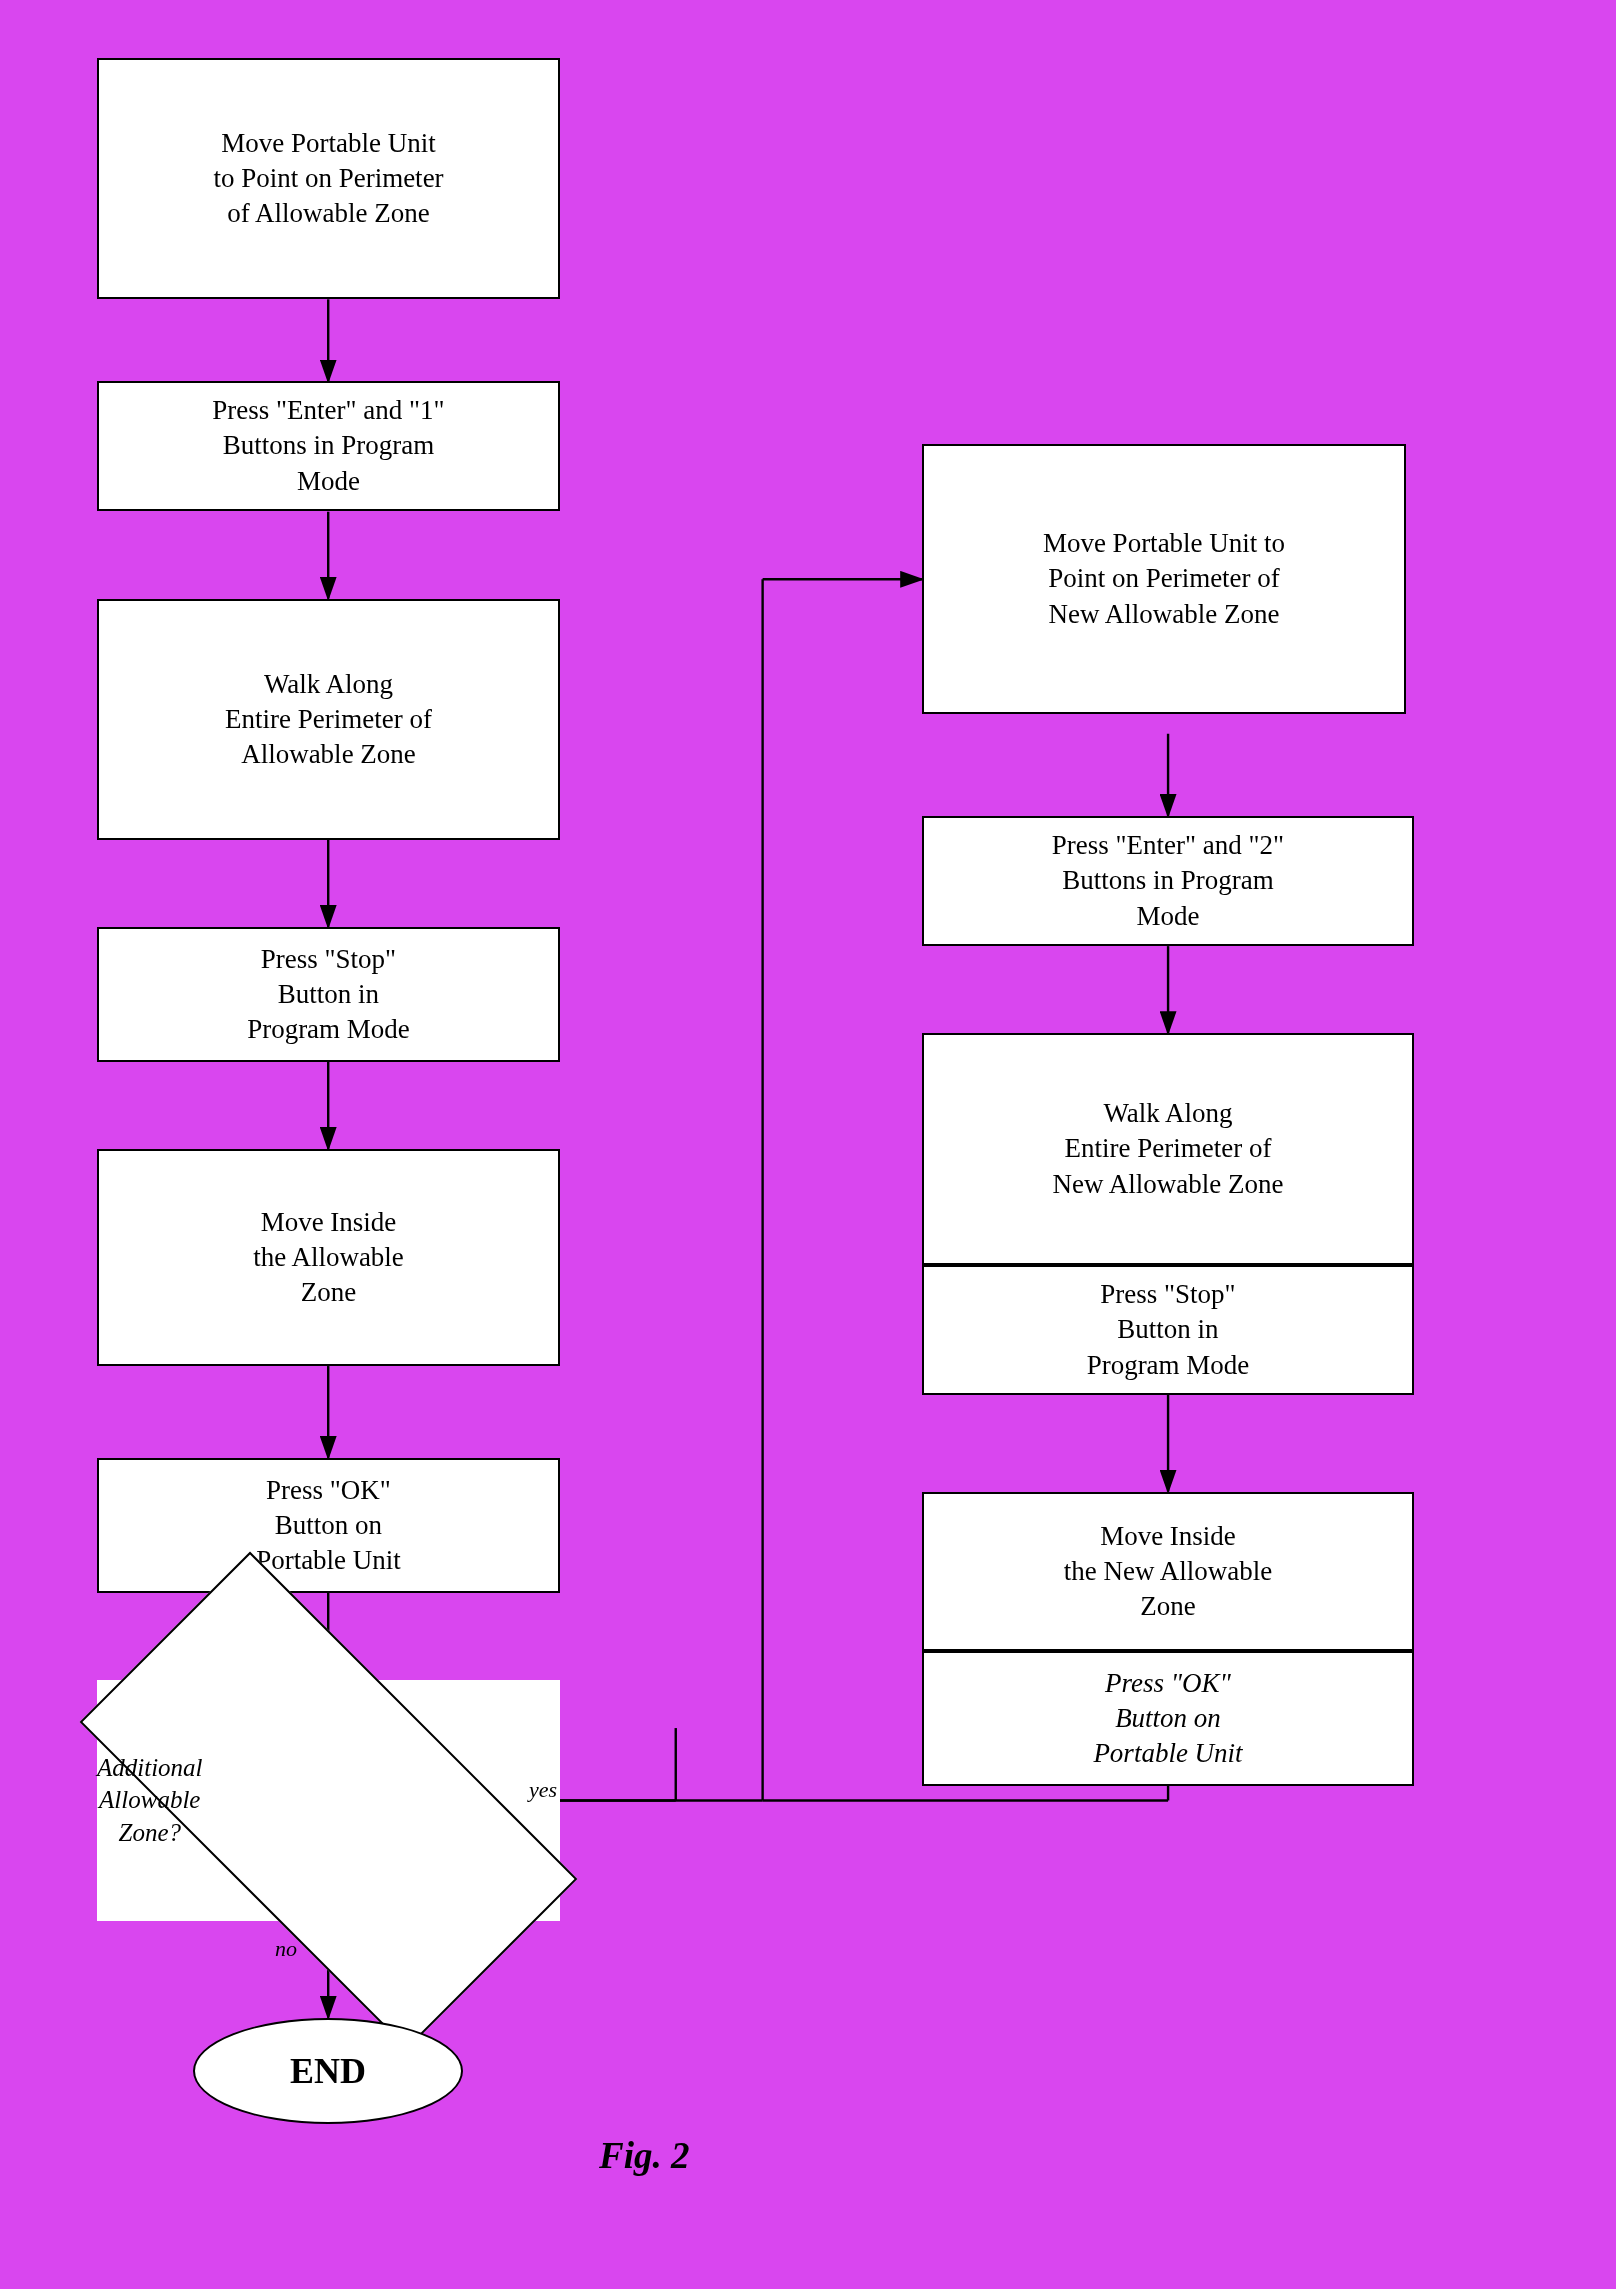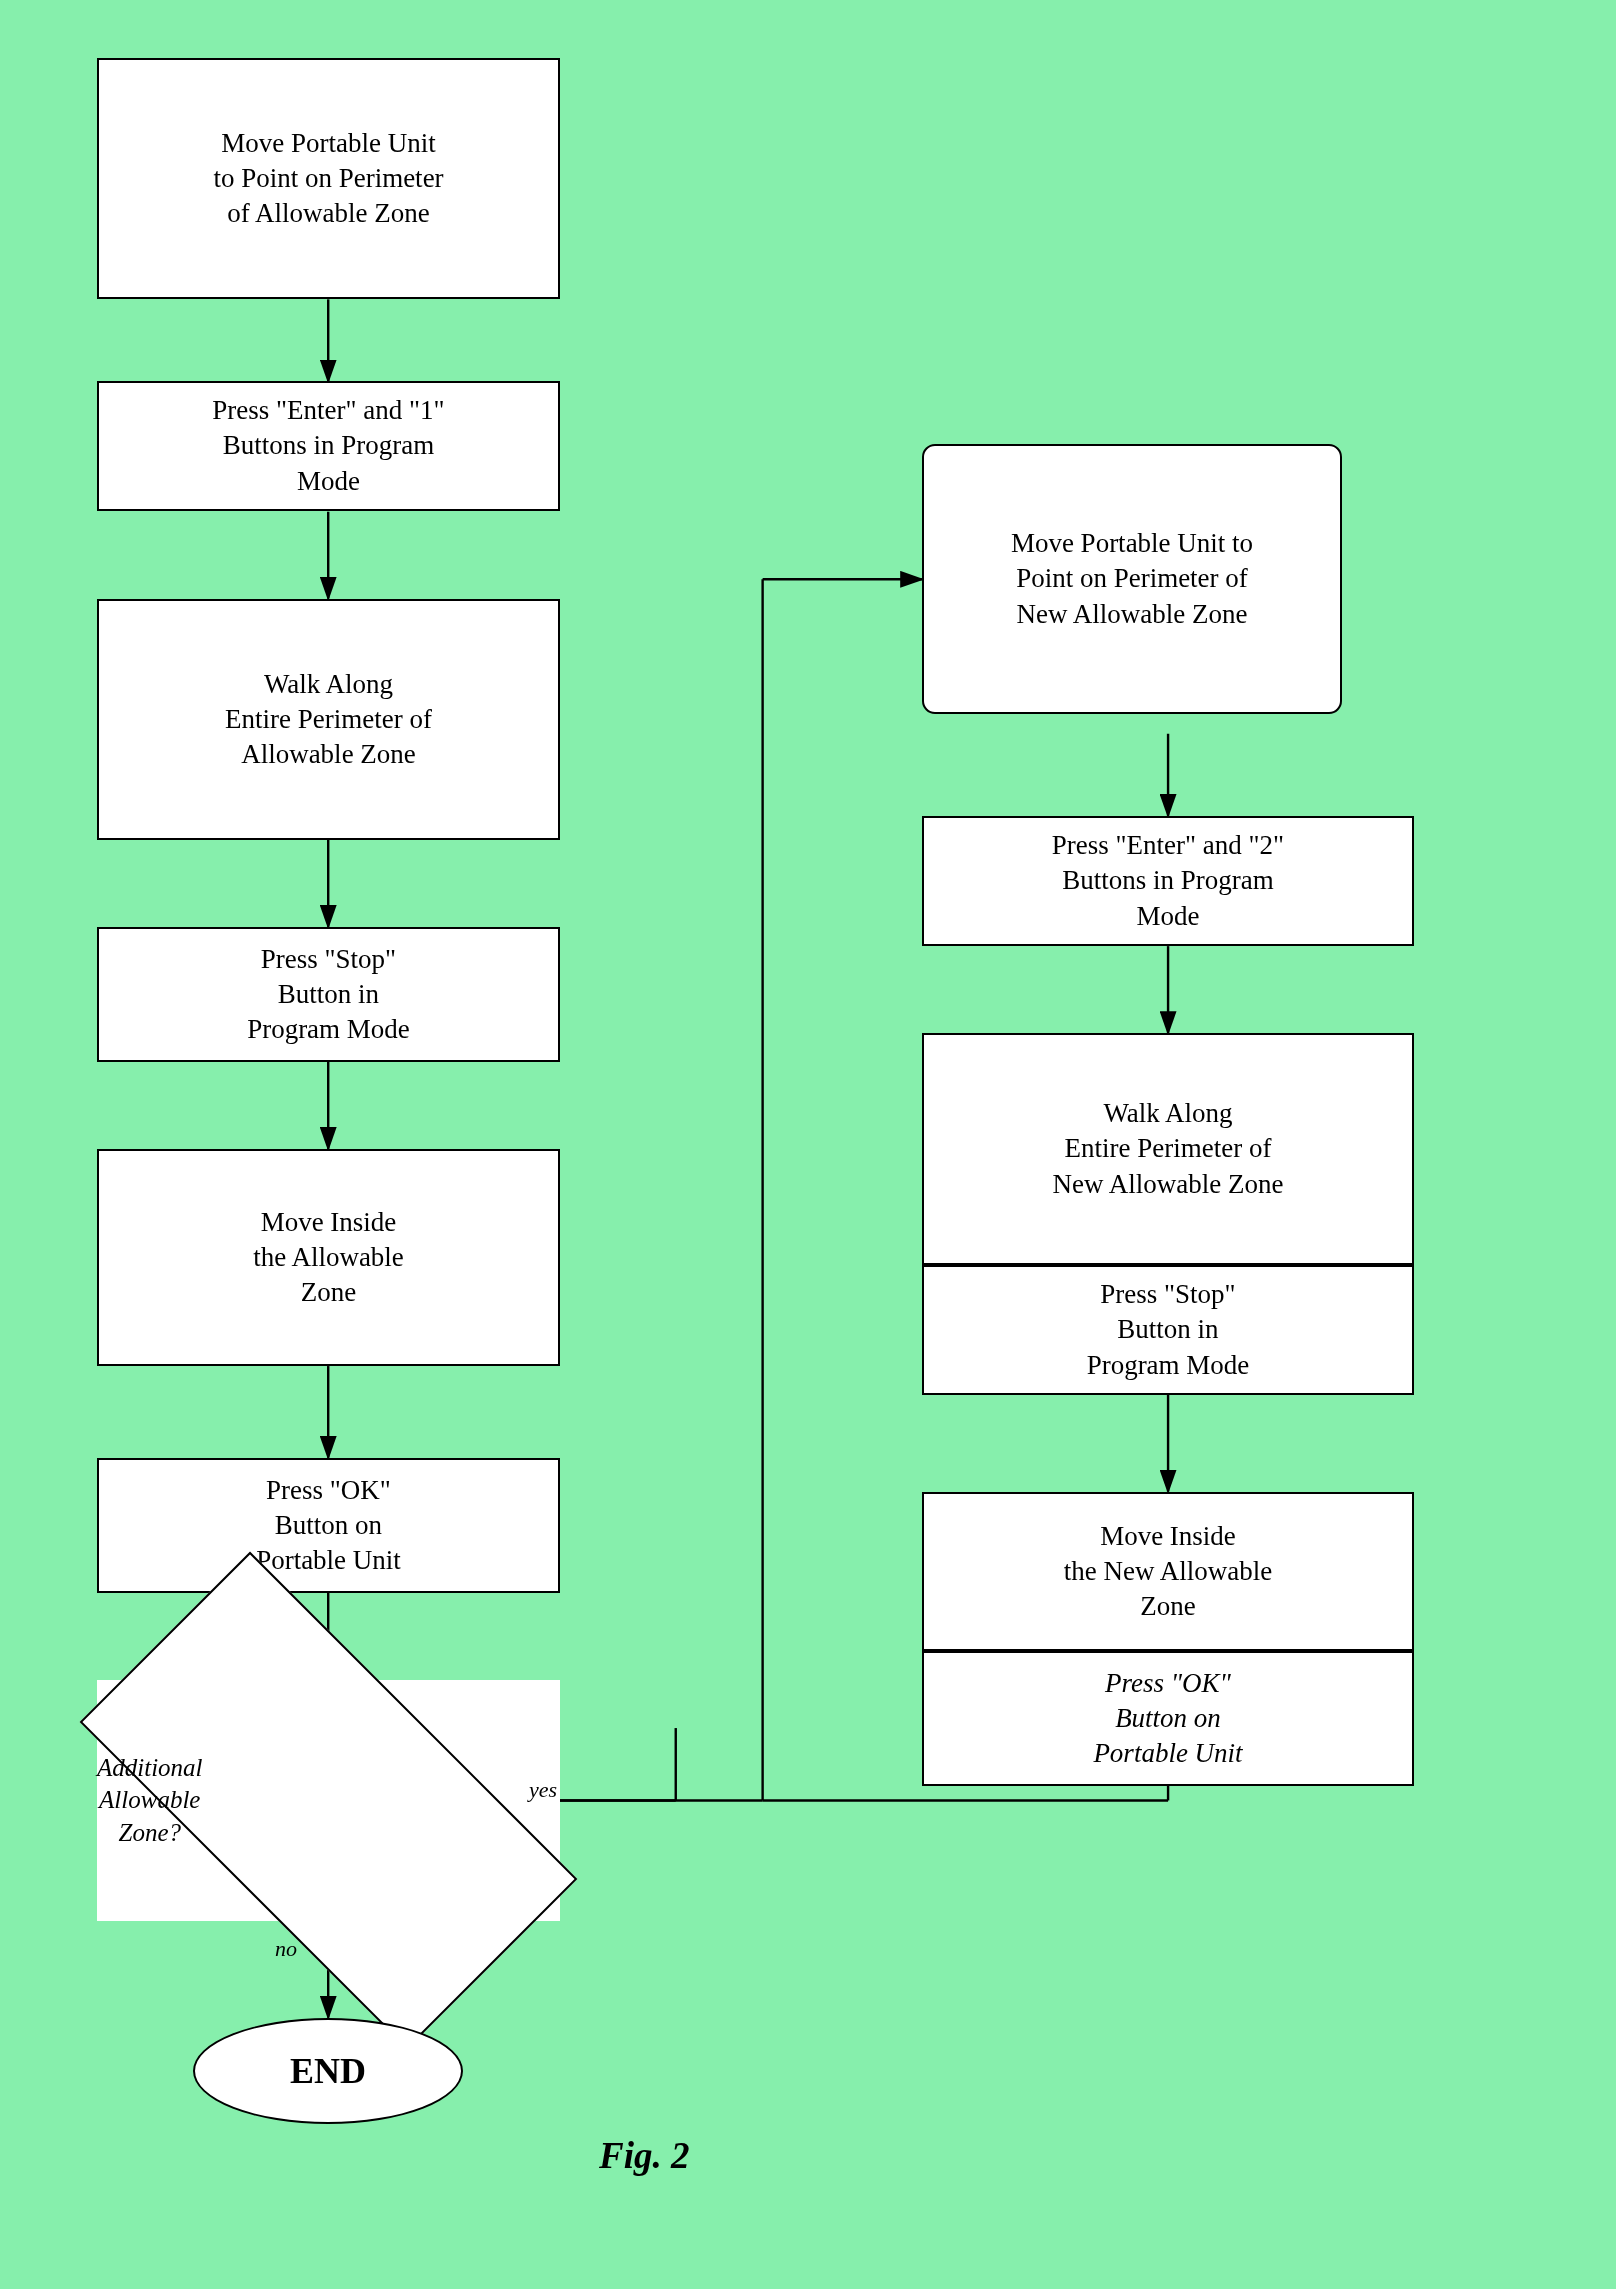--- a/index.html
+++ b/index.html
@@ -9,21 +9,21 @@
       width: 1616px;
       min-height: 2289px;
       position: relative;
       overflow: hidden;
     }
 
     .diagram-container {
       position: relative;
       width: 1616px;
       height: 2289px;
-      background: #86efac;
+      background: #d946ef;
     }
 
     
     .flow-box {
       position: absolute;
       border: 2.4px solid #000;
       background: #fff;
       display: flex;
       align-items: center;
       justify-content: center;
@@ -193,21 +193,21 @@
     <span>END</span>
   </div>
 
   <div class="flow-label" style="left:529px; top:1777px;">
     <span>yes</span>
   </div>
   <div class="flow-label" style="left:275px; top:1936px;font-family:Liberation Serif, serif;">
     <span>no</span>
   </div>
 
-  <div class="flow-box" style="left:922px; top:444px; width:420px; height:270px;border-radius:13px;">
+  <div class="flow-box" style="left:922px; top:444px; width:484px; height:270px;">
     <span style="white-space:pre-line;">Move Portable Unit to
 Point on Perimeter of
 New Allowable Zone</span>
   </div>
 
   <div class="flow-box" style="left:922px; top:816px; width:492px; height:130px;">
     <span style="white-space:pre-line;">Press "Enter" and "2"
 Buttons in Program
 Mode</span>
   </div>

